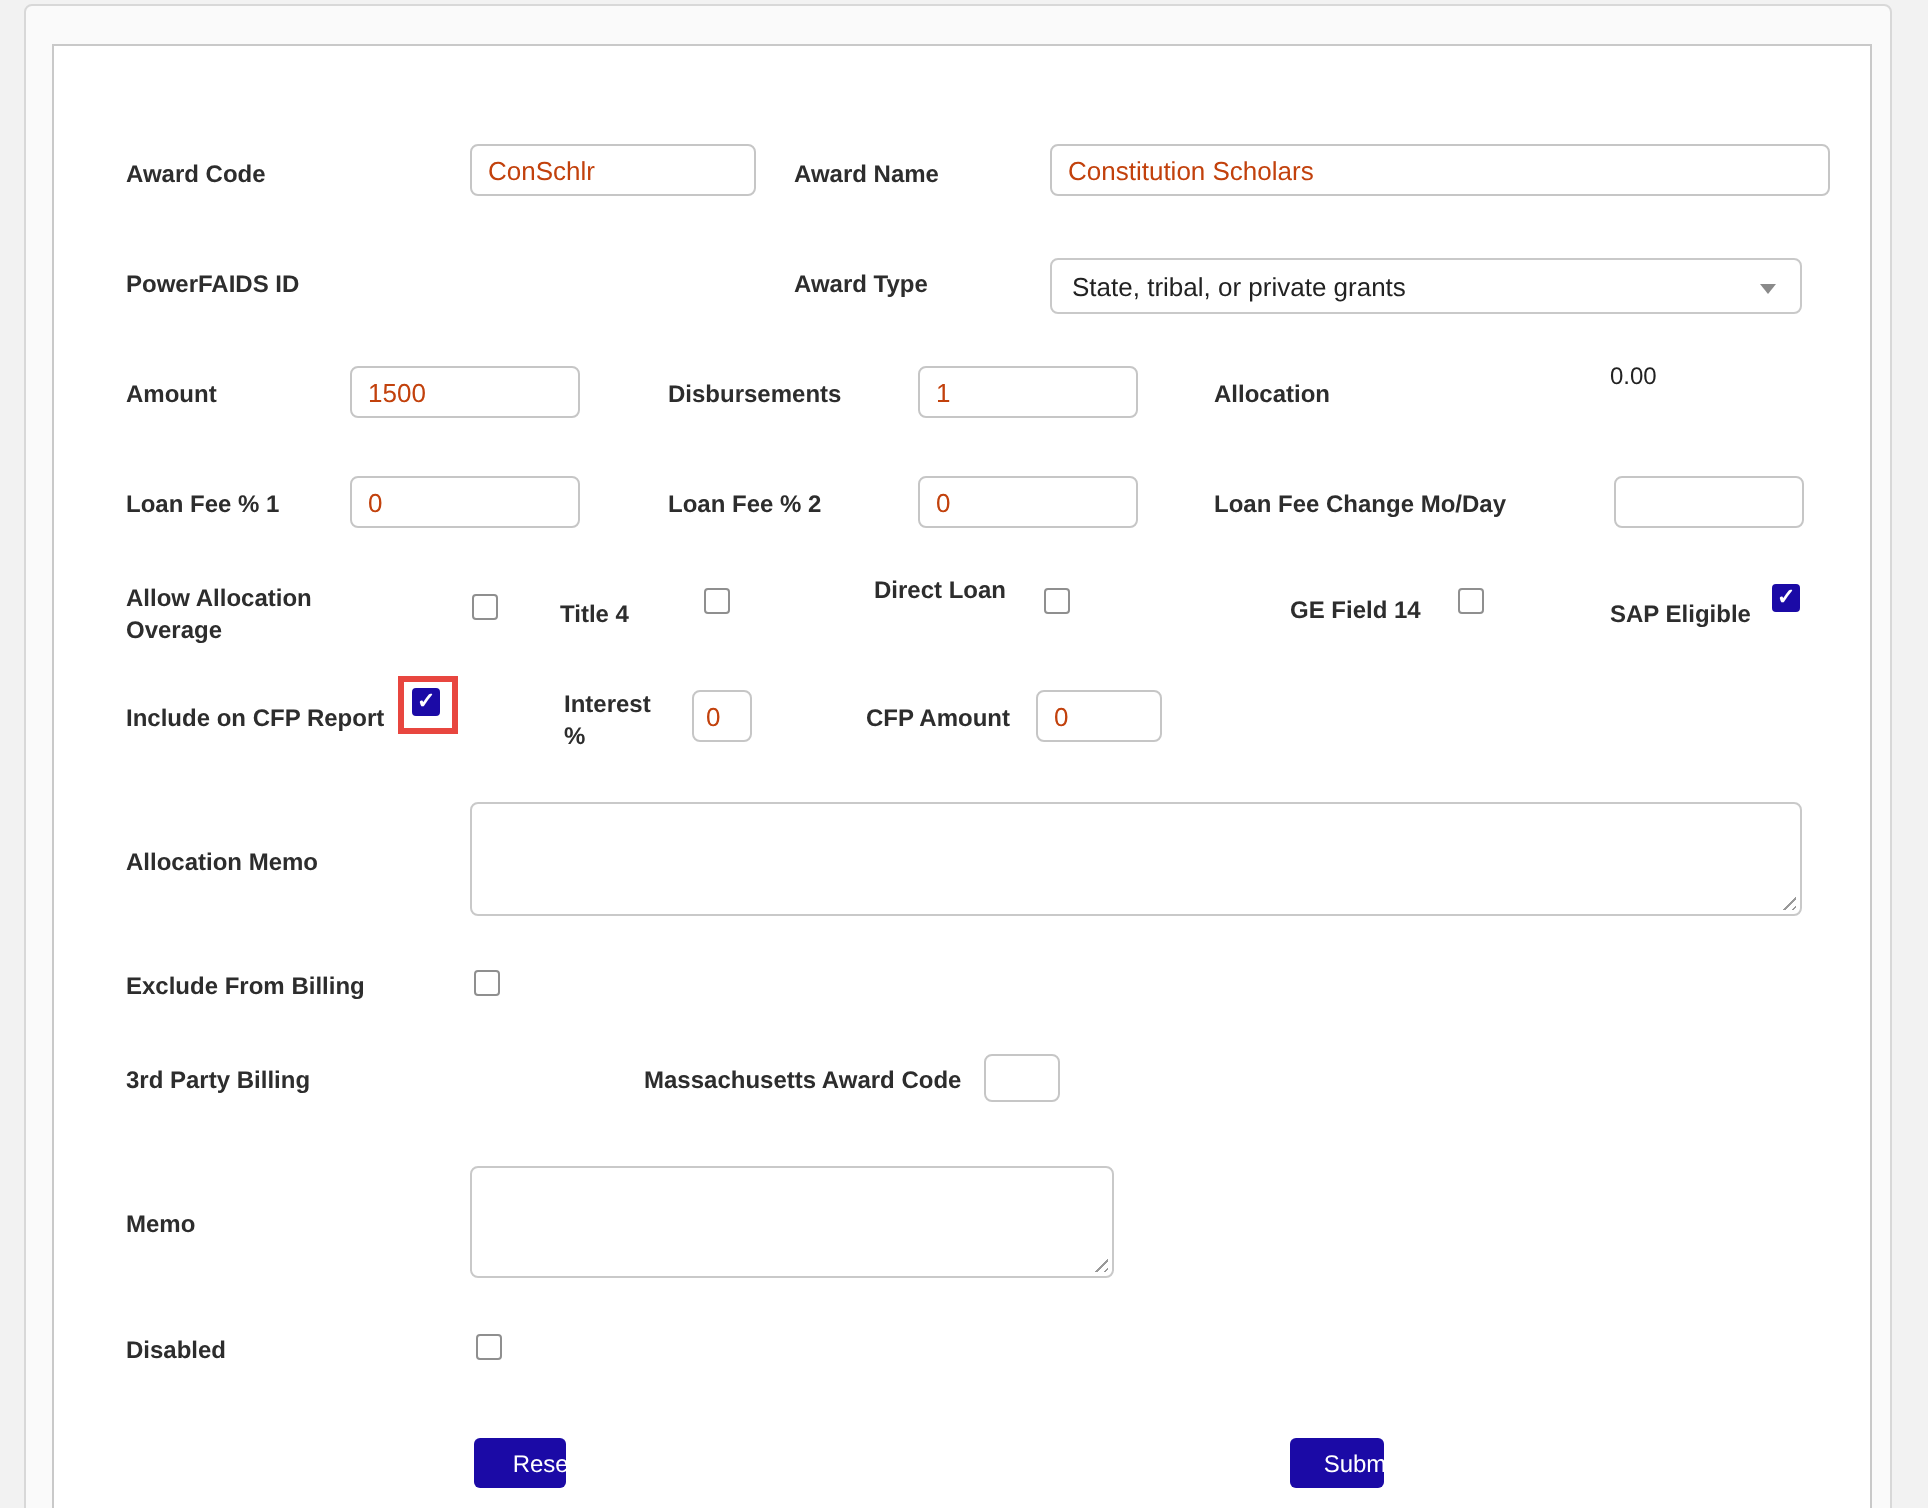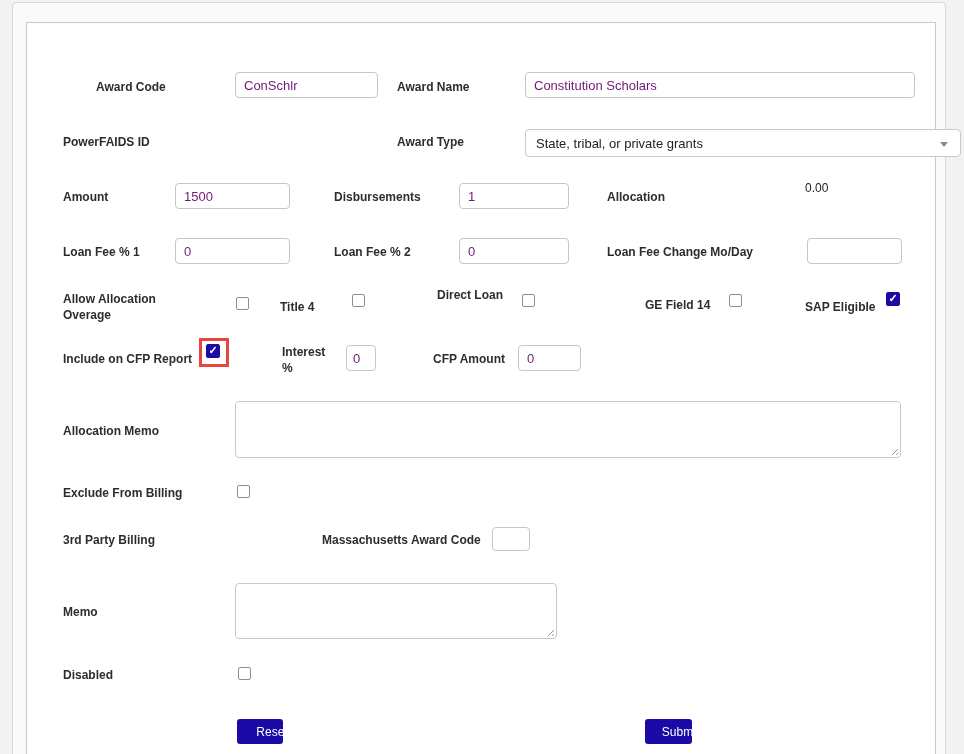--- a/index.html
+++ b/index.html
@@ -8,21 +8,21 @@
 
   .outer-card { position:absolute; left:12px; top:2px; width:934px; height:758px;
                 background:#fafafa; border:1px solid #d8d8d8; border-radius:4px 4px 0 0; }
   .inner-panel { position:absolute; left:26px; top:22px; width:910px; height:740px;
                  background:#ffffff; border:1px solid #c9c9c9; }
 
   .lbl { position:absolute; font-size:12px; font-weight:bold; color:#2d2d2d; line-height:1.3; white-space:nowrap; }
   .lbl.wrap { white-space:normal; }
 
   .inp { position:absolute; border:1px solid #c6c6c6; border-radius:4px; background:#fff;
-         font-family:"Liberation Sans", sans-serif; font-size:13px; color:#701a75; padding:0 8px; outline:none; }
+         font-family:"Liberation Sans", sans-serif; font-size:13px; color:#c2410c; padding:0 8px; outline:none; }
 
   .sel { position:absolute; border:1px solid #c9c9c9; border-radius:4px; background:#fff;
          font-size:13px; color:#222; display:flex; align-items:center; padding:0 24px 0 10px; cursor:default; }
   .sel .caret { position:absolute; right:12px; top:12px; width:0; height:0;
                 border-left:4px solid transparent; border-right:4px solid transparent;
                 border-top:5px solid #8a8a8a; }
 
   .static-val { position:absolute; font-size:12px; color:#222; }
 
   .cb { position:absolute; width:13px; height:13px; background:#fff;
@@ -45,28 +45,28 @@
   .btn { position:absolute; background:#1b0aa6; color:#fff; border:none; border-radius:3px;
          font-family:"Liberation Sans", sans-serif; font-size:12px; height:25px;
          display:flex; align-items:center; justify-content:center; cursor:pointer;padding-left:24px; }
 </style>
 </head>
 <body>
 
 <div class="outer-card"></div>
 <div class="inner-panel"></div>
 
-<span class="lbl" style="left:63px; top:80px;margin-left:33px;">Award Code</span>
+<span class="lbl" style="left:63px; top:80px;">Award Code</span>
 <input class="inp" style="left: 235px; top: 72px; width: 143px; height: 26px;" value="ConSchlr">
 <span class="lbl" style="left:397px; top:80px;">Award Name</span>
 <input class="inp" style="left: 525px; top: 72px; width: 390px; height: 26px;" value="Constitution Scholars">
 
 <span class="lbl" style="left:63px; top:135px;">PowerFAIDS ID</span>
 <span class="lbl" style="left:397px; top:135px;">Award Type</span>
-<div class="sel" style="left:525px; top:129px; width:436px; height:28px;">
+<div class="sel" style="left:525px; top:129px; width:376px; height:28px;">
   <span>State, tribal, or private grants</span>
   <span class="caret"></span>
 </div>
 
 <span class="lbl" style="left:63px; top:190px;">Amount</span>
 <input class="inp" style="left: 175px; top: 183px; width: 115px; height: 26px;" value="1500">
 <span class="lbl" style="left:334px; top:190px;">Disbursements</span>
 <input class="inp" style="left: 459px; top: 183px; width: 110px; height: 26px;" value="1">
 <span class="lbl" style="left:607px; top:190px;">Allocation</span>
 <span class="static-val" style="left:805px; top:181px;">0.00</span>

